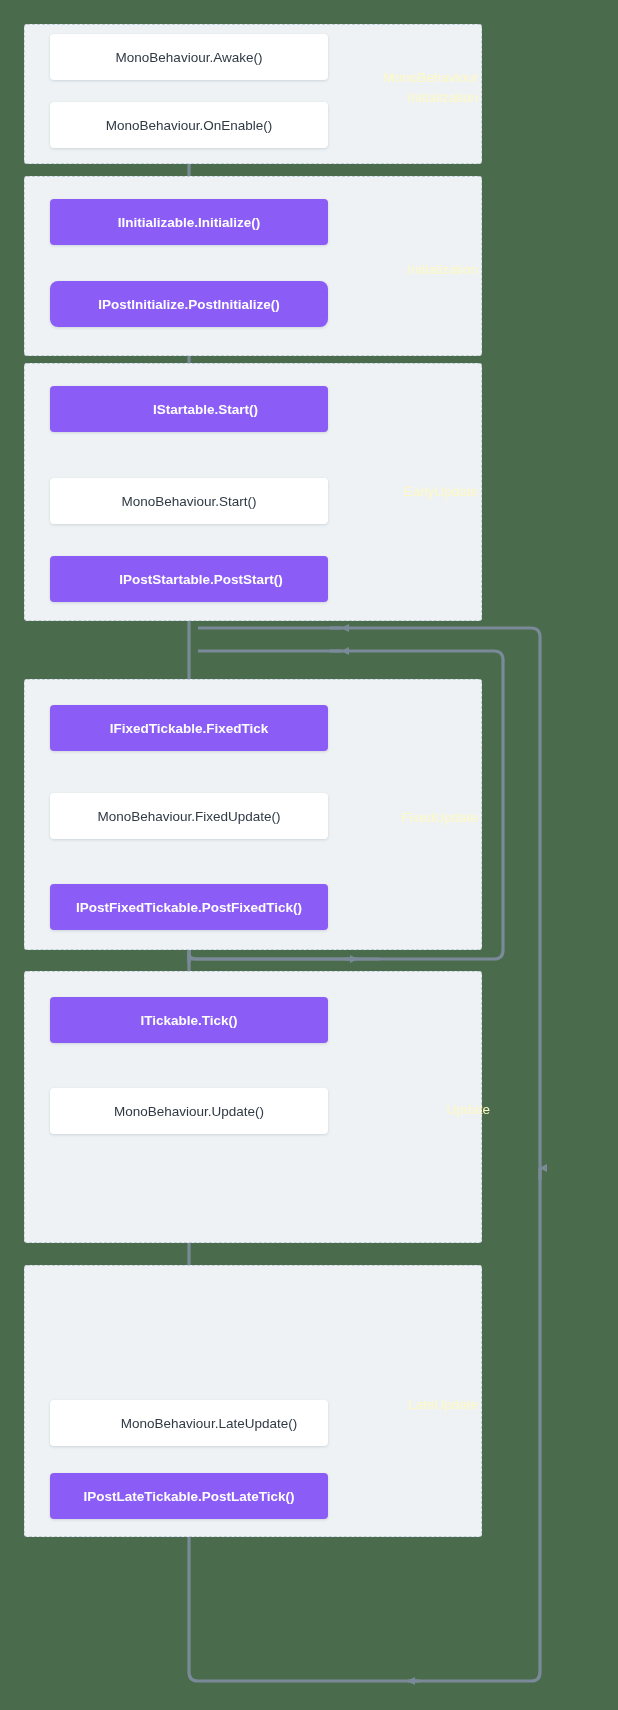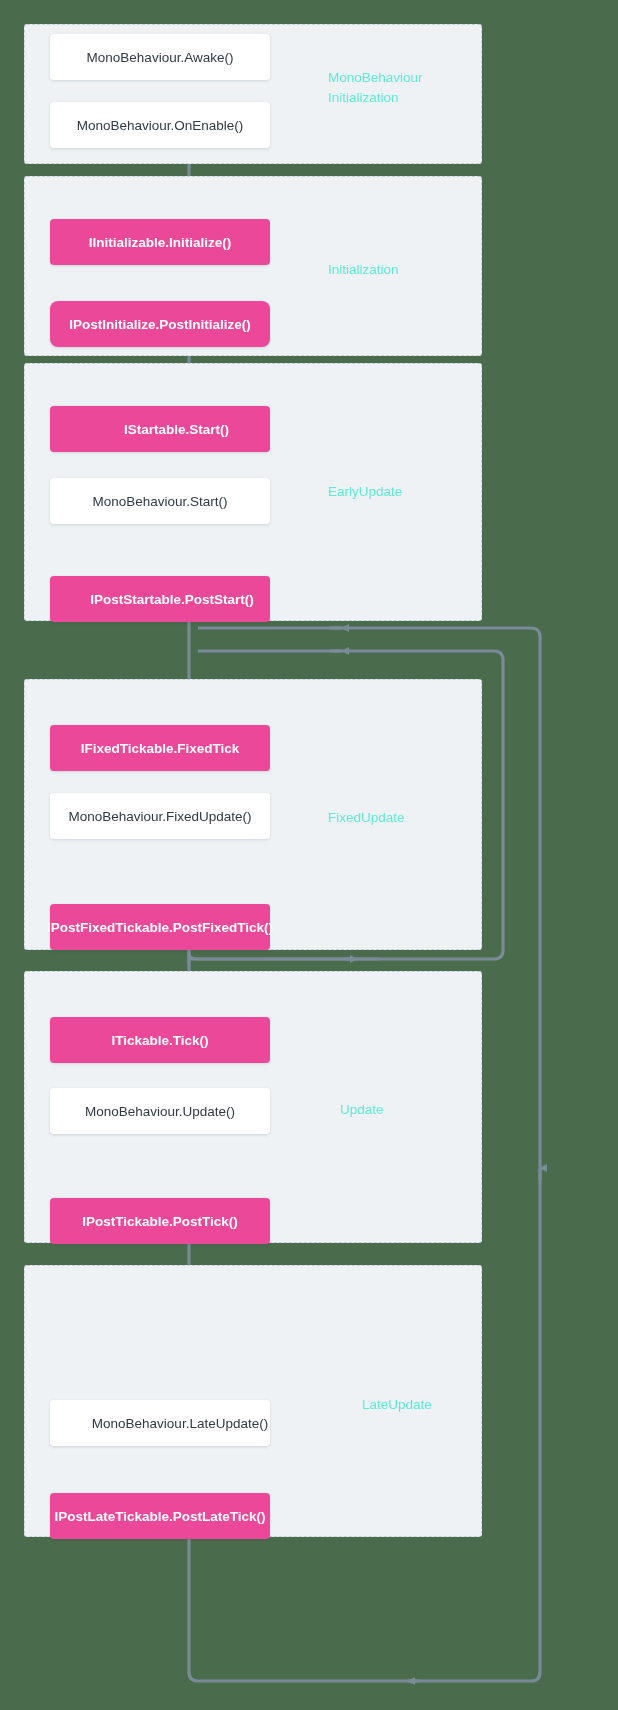--- a/index.html
+++ b/index.html
@@ -22,50 +22,49 @@
   }
   .section{
     position:absolute;
     background:#eef2f5;
     border:1.5px dashed #c3cfd9;
     border-radius:3px;
     box-sizing:border-box;
   }
   .section-label{
     position:absolute;
-    color:#5eead4;
+    color:#fef9c3;
     font-size:13.5px;
     line-height:1.45;
-    text-align:left;
+    text-align:right;
     white-space:pre-line;
     width:150px;
   }
   .node{
     position:absolute;
     left:50px;
-    width:220px;
+    width:278px;
     height:46px;
     border-radius:4px;
     display:flex;
     align-items:center;
     justify-content:center;
     box-sizing:border-box;
     font-size:13.5px;
     box-shadow:0 1px 3px rgba(40,60,80,.16);
   }
   .node.mono{
     background:#ffffff;
     color:#2f3a45;
     font-weight:400;
   }
   .node.blue{
-    background:#ec4899;
+    background:#8b5cf6;
     color:#ffffff;
     font-weight:700;
-    margin-top:20px;
   }
 </style>
 </head>
 <body>
 
 <div id="diagram">
 
   <svg class="svg-layer" viewBox="0 0 618 1710" width="618" height="1710">
     <defs>
       <marker id="arrowDown" markerWidth="10" markerHeight="10" refX="5" refY="8" orient="auto" markerUnits="userSpaceOnUse">
@@ -137,20 +136,19 @@
   <div class="section" style="left:24px;top:679px;width:458px;height:271px;"></div>
   <div class="section-label" style="left:328px;top:808px;">FixedUpdate</div>
   <div class="node blue" style="top:705px;">IFixedTickable.FixedTick</div>
   <div class="node mono" style="top:793px;">MonoBehaviour.FixedUpdate()</div>
   <div class="node blue" style="top:884px;">IPostFixedTickable.PostFixedTick()</div>
 
   <div class="section" style="left:24px;top:971px;width:458px;height:272px;"></div>
   <div class="section-label" style="left:328px;top:1100px;margin-left:12px;">Update</div>
   <div class="node blue" style="top:997px;">ITickable.Tick()</div>
   <div class="node mono" style="top:1088px;">MonoBehaviour.Update()</div>
-  <div class="node blue" style="top:1178px;">IPostTickable.PostTick()</div>
 
   <div class="section" style="left:24px;top:1265px;width:458px;height:272px;"></div>
-  <div class="section-label" style="left:328px;top:1395px;margin-left:34px;">LateUpdate</div>
+  <div class="section-label" style="left:328px;top:1395px;">LateUpdate</div>
   <div class="node mono" style="top:1400px;padding-left:40px;">MonoBehaviour.LateUpdate()</div>
   <div class="node blue" style="top:1473px;">IPostLateTickable.PostLateTick()</div>
 
 </div>
 
 </body></html>

